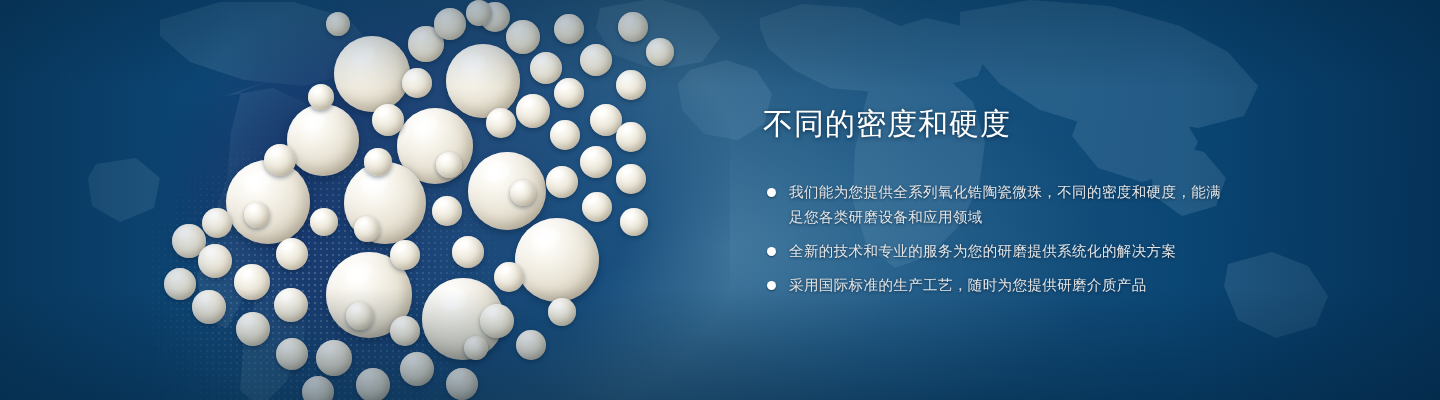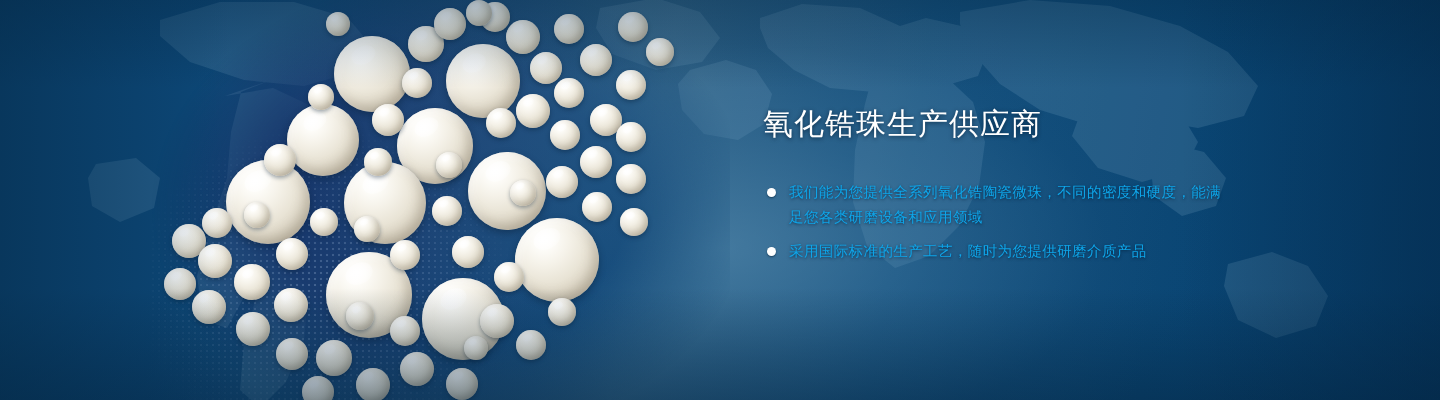--- a/index.html
+++ b/index.html
@@ -95,21 +95,21 @@
     text-shadow:0 1px 4px rgba(2,26,48,.75);
     white-space:nowrap;
   }
   .bullets{
     list-style:none;margin:36px 0 0 0;padding:0;
   }
   .bullet{
     position:relative;
     padding-left:26px;
     margin-bottom:9px;
-    color:#0ea5e9;
+    color:#e5e5e5;
     font-size:14.5px;
     line-height:25px;
     letter-spacing:.4px;
     text-shadow:0 1px 3px rgba(2,26,48,.7);
   }
   .bullet:last-child{margin-bottom:8px;}
   .dot{
     position:absolute;left:4px;top:8px;
     width:9px;height:9px;border-radius:50%;
     background:#ffffff;
@@ -213,26 +213,30 @@
       <div class="bead sm" style="left:398px;top:298px;width:28px;height:28px;"></div>
       <div class="bead sm" style="left:360px;top:180px;width:26px;height:26px;"></div>
       <div class="bead sm" style="left:176px;top:12px;width:24px;height:24px;"></div>
       <div class="bead sm" style="left:316px;top:0px;width:26px;height:26px;"></div>
     </div>
   </div>
 
   <div class="bg-vignette"></div>
 
   <div class="content">
-    <h1 class="headline">氧化锆珠生产供应商</h1>
+    <h1 class="headline">不同的密度和硬度</h1>
     <ul class="bullets">
       <li class="bullet">
         <span class="dot"></span>
         <span>我们能为您提供全系列氧化锆陶瓷微珠，不同的密度和硬度，能满足您各类研磨设备和应用领域</span>
       </li>
       <li class="bullet">
         <span class="dot"></span>
+        <span>全新的技术和专业的服务为您的研磨提供系统化的解决方案</span>
+      </li>
+      <li class="bullet">
+        <span class="dot"></span>
         <span>采用国际标准的生产工艺，随时为您提供研磨介质产品</span>
       </li>
     </ul>
   </div>
 
 </div>
 
 </body></html>

